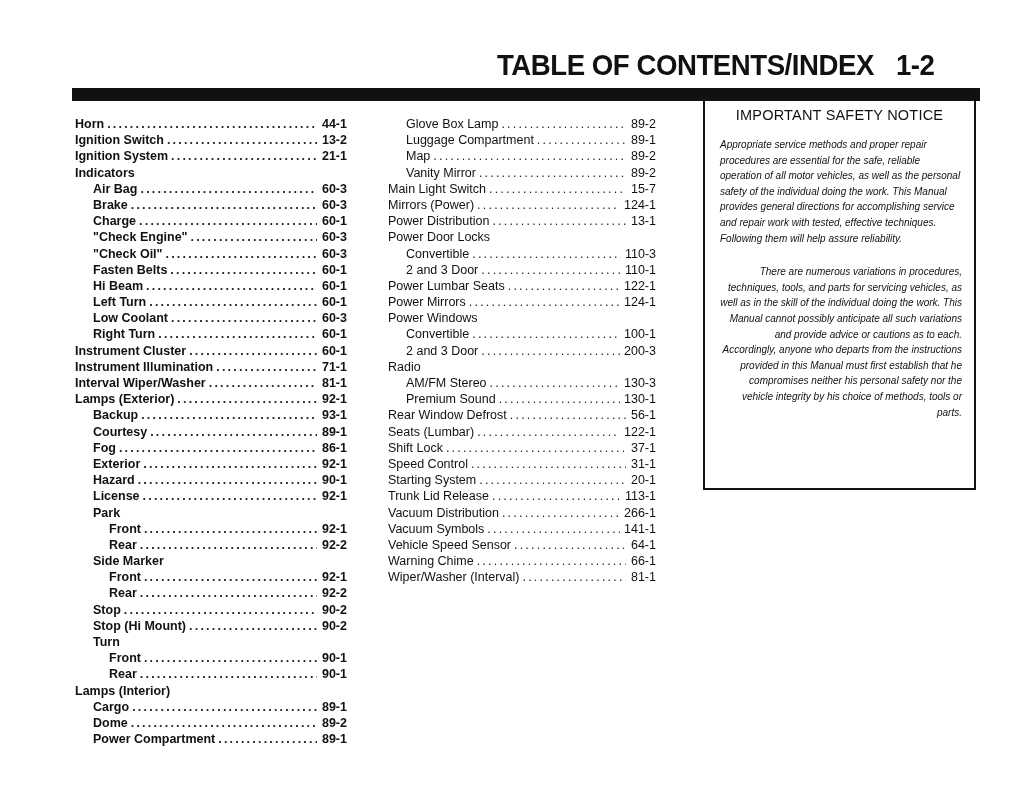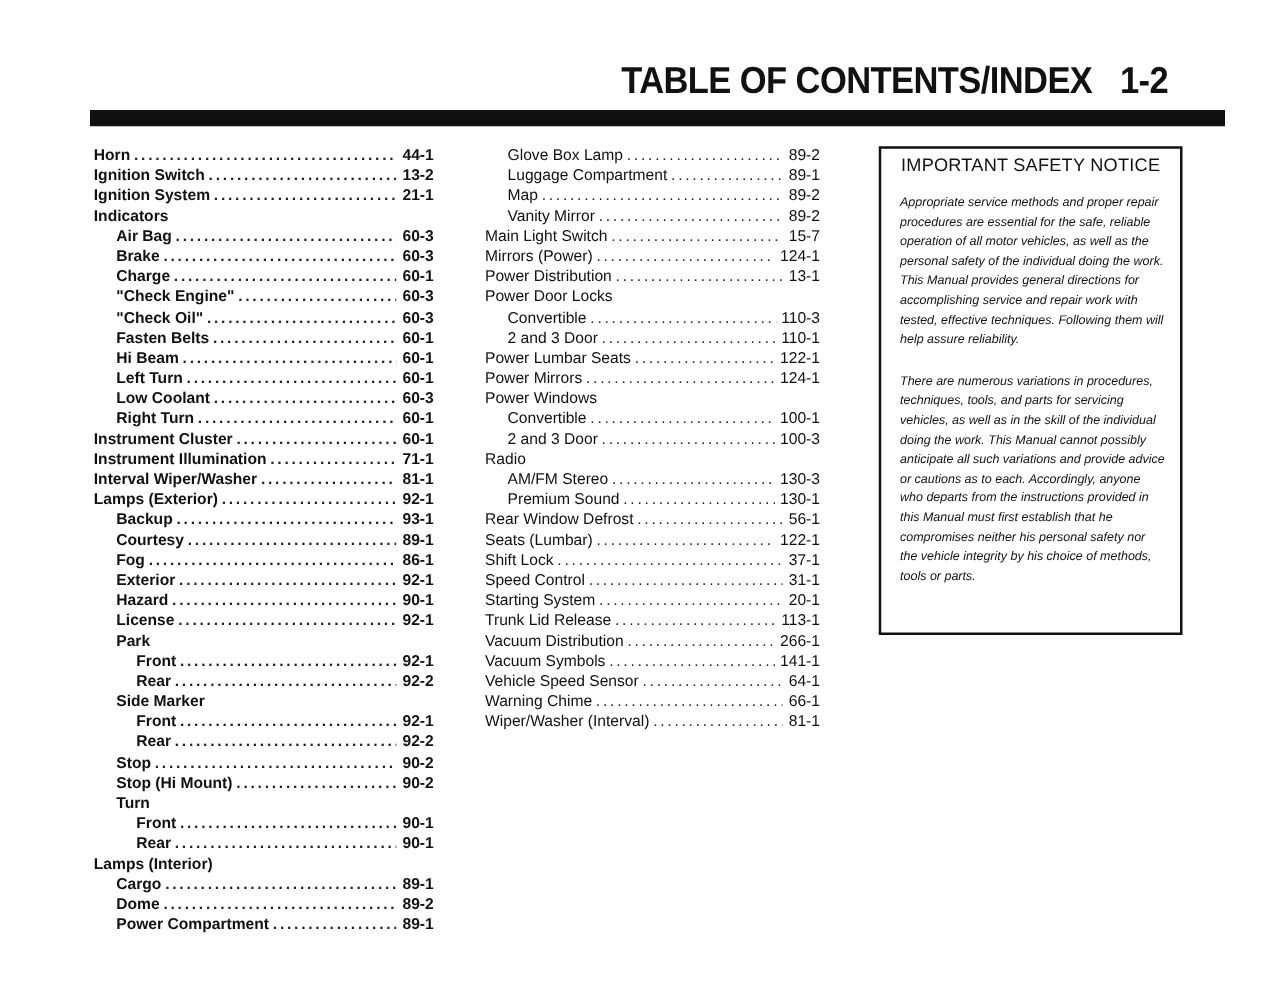--- a/index.html
+++ b/index.html
@@ -12,25 +12,25 @@
   .col { position: absolute; top: 116px; font-size: 12.5px; }
   .col-left { left: 75px; width: 272px; font-weight: bold; }
   .col-mid { left: 388px; width: 268px; }
   .entry { display: flex; align-items: baseline; height: 16.2px; line-height: 16.2px; white-space: nowrap; }
   .entry .lbl { flex: 0 0 auto; }
   .entry .dots { flex: 1 1 auto; overflow: hidden; margin: 0 4px 0 3px; letter-spacing: 2.2px; color: #222; }
   .entry .dots::before { content: "..................................................................................................."; }
   .entry .pg { flex: 0 0 auto; text-align: right; min-width: 26px; }
   .ind1 { padding-left: 18px; }
   .ind2 { padding-left: 34px; justify-content: flex-end; }
-  .notice { position: absolute; left: 703px; top: 117px; width: 243px; height: 391px;
+  .notice { position: absolute; left: 703px; top: 99px; width: 273px; height: 391px;
             border: 2.5px solid #111; box-sizing: border-box; }
   .notice-title { text-align: center; font-size: 14.5px; margin-top: 6px; letter-spacing: 0.2px; }
   .notice-p { font-style: italic; font-size: 10px; line-height: 15.6px; margin: 14px 12px 0 15px; }
-  .notice-p + .notice-p { margin-top: 18px; }
+  .notice-p + .notice-p { margin-top: 18px; text-align: right; }
 </style>
 </head>
 <body>
 
 <div class="header-title">
   <span>TABLE OF CONTENTS/INDEX</span><span class="pg">1-2</span>
 </div>
 <div class="header-bar"></div>
 
 <div class="col col-left">
@@ -283,21 +283,21 @@
       <span class="lbl">Power Windows</span>
     </div>
     <div class="entry ind1">
       <span class="lbl">Convertible</span>
       <span class="dots"></span>
       <span class="pg">100-1</span>
     </div>
     <div class="entry ind1">
       <span class="lbl">2 and 3 Door</span>
       <span class="dots"></span>
-      <span class="pg">100-3</span>
+      <span class="pg">200-3</span>
     </div>
     <div class="entry">
       <span class="lbl">Radio</span>
     </div>
     <div class="entry ind1">
       <span class="lbl">AM/FM Stereo</span>
       <span class="dots"></span>
       <span class="pg">130-3</span>
     </div>
     <div class="entry ind1">

